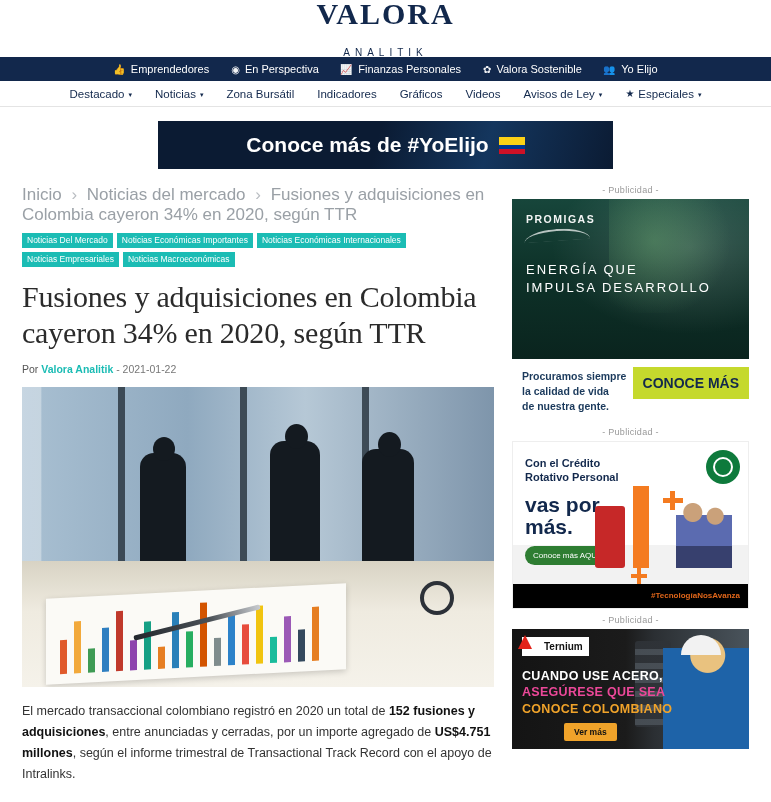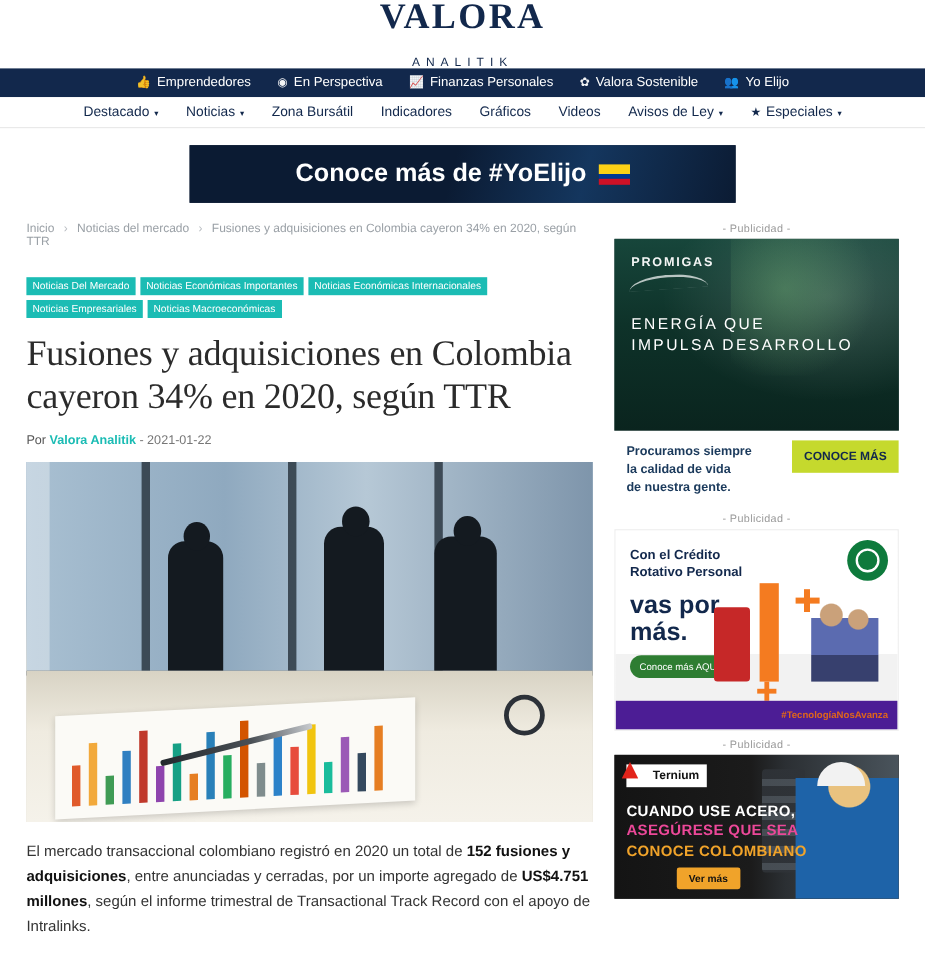--- a/index.html
+++ b/index.html
@@ -72,21 +72,21 @@
   .flag i { display:block; width:100%; }
   .flag .y { height:50%; background:#fcd116; }
   .flag .b { height:25%; background:#003893; }
   .flag .r { height:25%; background:#ce1126; }
 
   
   .page { display:flex; padding:0 22px; gap:18px; }
   .col-main { width:472px; }
   .col-side { width:237px; }
 
-  .breadcrumb { font-size:10px; color:#9aa0a6; margin:6px 0 24px 0; }
+  .breadcrumb { font-size:17px; color:#9aa0a6; margin:6px 0 8px 0; }
   .breadcrumb .sep { margin:0 5px; color:#b9bdc2; }
   .breadcrumb .cur { color:#9aa0a6; }
 
   .tags { display:flex; flex-wrap:wrap; gap:4px; margin-bottom:12px; max-width:460px;}
   .tag {
     background:#1bbcb4; color:#ffffff; font-size:8.5px;
     padding:3px 5px; line-height:9px; white-space:nowrap;
   }
   h1.title {
     font-family:"Liberation Serif", serif;
@@ -179,21 +179,21 @@
     position:absolute; left:14px; top:62px; color:#ffffff;
     font-size:13px; letter-spacing:2px; line-height:18px;
   }
   .ad1-b { height:62px; background:#ffffff; position:relative; }
   .ad1-b .txt {
     position:absolute; left:10px; top:10px; font-size:10.5px; line-height:15px;
     color:#1b3a5c; font-weight:bold;
   }
   .ad1-b .btn {
     position:absolute; right:0; top:8px; background:#c5d92d; color:#12284c;
-    font-size:10px; font-weight:bold; padding:8px 10px;
+    font-size:14px; font-weight:bold; padding:8px 10px;
   }
 
   .ad2 { height:168px; background:#ffffff; border:1px solid #eee; }
   .ad2 .bg {
     position:absolute; inset:0;
     background:linear-gradient(180deg,#ffffff 0 62%, #f2f2f2 62% 100%);
   }
   .ad2 .hl1 { position:absolute; left:12px; top:14px; font-size:11px; color:#12284c; font-weight:bold; line-height:14px;}
   .ad2 .hl2 { position:absolute; left:12px; top:52px; font-size:21px; color:#12284c; font-weight:bold; line-height:22px;}
   .ad2 .cta {
@@ -203,21 +203,21 @@
   .ad2 .bankmark { position:absolute; right:8px; top:8px; width:34px; height:34px; border-radius:50%; background:#0e7a3c; }
   .ad2 .bankmark:after{content:""; position:absolute; inset:7px; border-radius:50%; border:2px solid #fff;}
   .ad2 .plus1, .ad2 .plus2 { position:absolute; background:#f47b20; }
   .ad2 .fridge { position:absolute; left:82px; top:64px; width:30px; height:62px; background:#c62828; border-radius:3px;}
   .ad2 .col-o { position:absolute; left:120px; top:44px; width:16px; height:82px; background:#f47b20;}
   .ad2 .people { position:absolute; right:16px; top:52px; width:56px; height:74px;
     background:radial-gradient(circle at 30% 25%, #caa17a 0 9px, rgba(0,0,0,0) 10px),
                radial-gradient(circle at 70% 30%, #caa17a 0 8px, rgba(0,0,0,0) 9px),
                linear-gradient(180deg, rgba(0,0,0,0) 0 28%, #5b6bb0 28% 70%, #37406e 70% 100%);
   }
-  .ad2 .footbar { position:absolute; left:0; bottom:0; width:100%; height:24px; background:#4c1d95; }
+  .ad2 .footbar { position:absolute; left:0; bottom:0; width:100%; height:24px; background:#000000; }
   .ad2 .footbar span { position:absolute; right:8px; top:7px; font-size:8px; color:#e0661a; font-weight:bold; }
   .ad2 .govmark { position:absolute; left:8px; bottom:4px; font-size:6.5px; color:#444; line-height:8px;}
 
   .ad3 { height:120px; background:#111; }
   .ad3 .bg {
     position:absolute; inset:0;
     background:linear-gradient(90deg,#141414 0%, #1b1b1b 48%, #2b2f33 60%, #4a545c 100%);
   }
   .ad3 .ten {
     position:absolute; left:10px; top:8px; background:#ffffff; color:#111;

